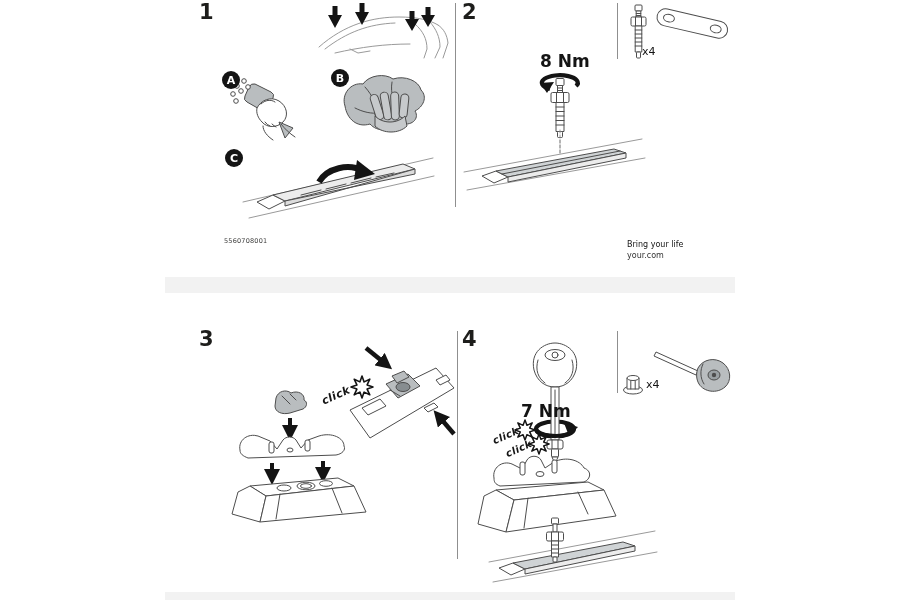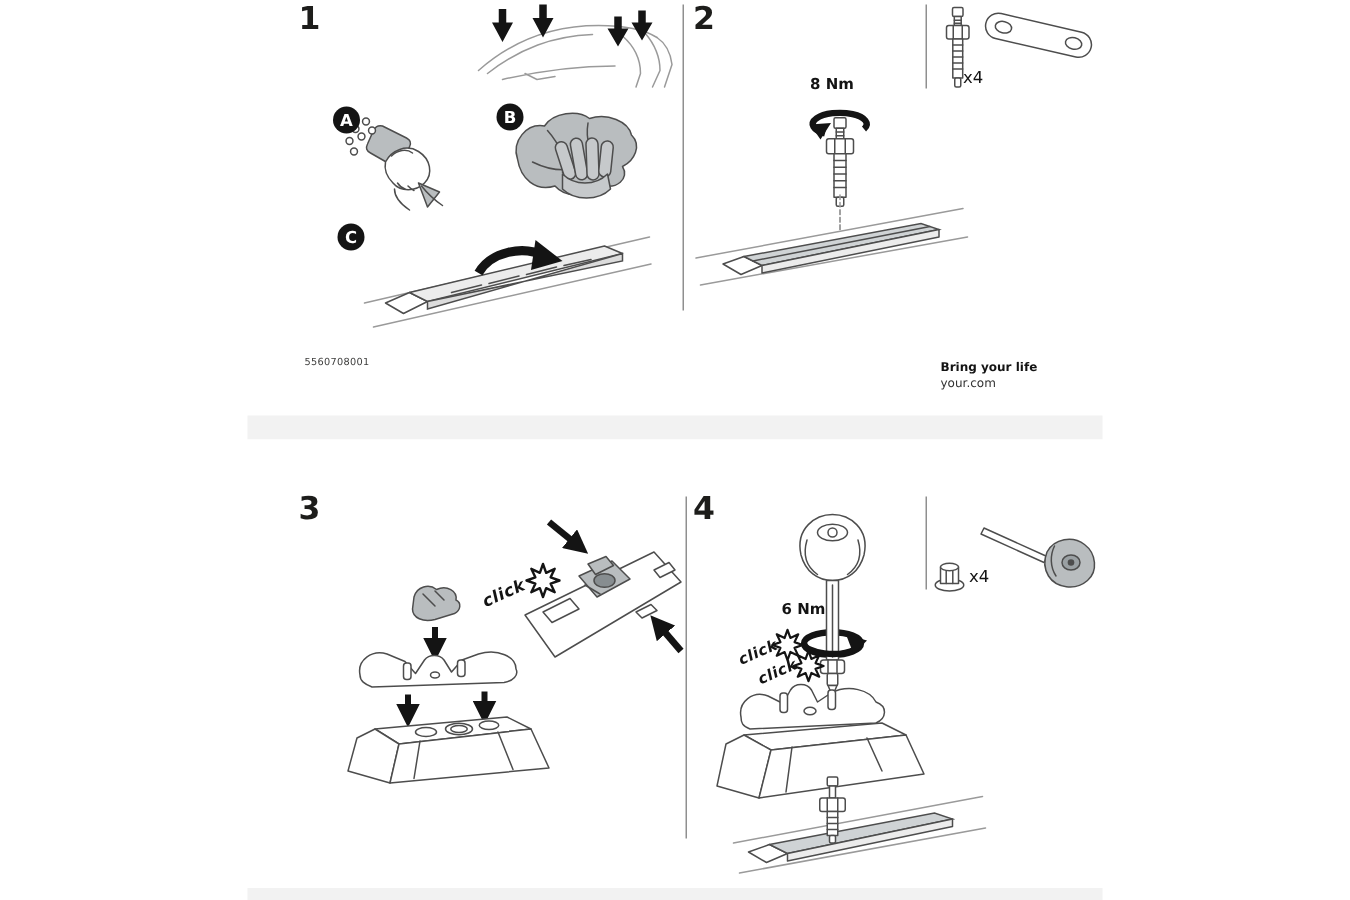--- a/index.html
+++ b/index.html
@@ -9,27 +9,27 @@
   .page{position:absolute;left:165px;width:570px;background:#ffffff}
   #page1{top:0;height:277px}
   #page2{top:293px;height:299px}
   .gap{position:absolute;left:165px;width:570px;background:#f2f2f2}
   #gap1{top:277px;height:16px}
   #gap2{top:592px;height:8px}
   .stepnum{position:absolute;font-size:21px;font-weight:700;color:#1d1d1b;line-height:1}
   .vline{position:absolute;width:1px;background:#8f8f8f}
   .badge{position:absolute;width:18px;height:18px;border-radius:50%;background:#141414;color:#fff;
          font-size:11px;font-weight:700;display:flex;align-items:center;justify-content:center;z-index:3}
-  .torque{position:absolute;font-size:10px;font-weight:700;z-index:4;white-space:nowrap}
+  .torque{position:absolute;font-size:17px;font-weight:700;z-index:4;white-space:nowrap}
   .qty{position:absolute;font-size:11px;font-weight:400;z-index:4}
   .click{position:absolute;font-size:11px;font-weight:800;font-style:italic;letter-spacing:.4px;
          z-index:5;white-space:nowrap}
   .pn{position:absolute;font-size:6.5px;color:#3c3c3b;letter-spacing:.2px}
   .tagwrap{position:absolute;font-size:8px;line-height:1.35;color:#333}
-  .tagline{font-weight:700;color:#141414}
+  .tagline{font-weight:400;color:#141414}
   svg{position:absolute;overflow:visible}
   .ln{fill:none;stroke:#4d4d4d;stroke-width:1;stroke-linecap:round;stroke-linejoin:round}
   .c9{stroke:#9a9a9a}
   .fw{fill:#ffffff;stroke:#4d4d4d;stroke-width:1;stroke-linejoin:round}
   .fe{fill:#ececec;stroke:#4d4d4d;stroke-width:1;stroke-linejoin:round}
   .fd{fill:#dcdcdc;stroke:#4d4d4d;stroke-width:1}
   .frail{fill:#cfd3d5;stroke:#4d4d4d;stroke-width:1}
   .fg{fill:#b9bdbf;stroke:#4d4d4d;stroke-width:1;stroke-linejoin:round}
   .fg2{fill:#c6c9cb;stroke:#4d4d4d;stroke-width:1;stroke-linejoin:round}
   .blk{fill:#141414}
@@ -138,21 +138,21 @@
   </svg>
   <svg style="left:297px;top:130px" width="185" height="70" viewBox="0 0 185 70">
     <line class="ln c9" x1="98" y1="0" x2="98" y2="24" stroke-dasharray="3 2"></line>
     <path class="ln c9" d="M2,42 L180,9 M5,60 L183,28"></path>
     <path class="fw" d="M20,46 L34,41 L46,47 L32,53 Z"></path>
     <path class="frail" d="M34,41 L152,19 L164,23 L46,47 Z"></path>
     <path class="fe" d="M46,47 L164,23 L164,28 L46,52 Z"></path>
     <path class="ln" d="M40,44 L158,21"></path>
   </svg>
 
-  <span class="pn" style="left:38px;top:237px">5560708001</span>
+  <span class="pn" style="left:59px;top:237px">5560708001</span>
   <div class="tagwrap" style="left:462px;top:240px">
     <span class="tagline" style="display:block">Bring your life</span>
     <span>your.com</span>
   </div>
 </div>
 
 <div class="gap" id="gap1"></div>
 
 <div class="page" id="page2">
 
@@ -241,21 +241,21 @@
     <rect class="fw" x="39" y="47" width="8" height="53"></rect>
     <line class="ln" x1="43" y1="50" x2="43" y2="98"></line>
     <path d="M24,89 A19,7.5 0 0 0 58,93" fill="none" stroke="#141414" stroke-width="4.2"></path>
     <polygon class="blk" points="66,87 52,83 57,96"></polygon>
     <rect class="fw" x="35" y="100" width="16" height="9" rx="2"></rect>
     <path class="ln" d="M40,100 v9 M46,100 v9"></path>
     <rect class="fw" x="39.5" y="109" width="7" height="8" rx="1"></rect>
     <polygon class="fw" points="40,117 46,117 43,124"></polygon>
     <line class="ln c9" x1="43" y1="124" x2="43" y2="132" stroke-dasharray="3 2"></line>
   </svg>
-  <span class="torque" style="left:356px;top:108px">6 Nm</span>
+  <span class="torque" style="left:356px;top:108px">7 Nm</span>
 
   <svg class="star" style="left:349px;top:126px;z-index:5" width="22" height="22" viewBox="0 0 24 24">
     <polygon class="star" points="23,12 17.1,14.1 19.8,19.8 14.1,17.1 12,23 9.9,17.1 4.2,19.8 6.9,14.1 1,12 6.9,9.9 4.2,4.2 9.9,6.9 12,1 14.1,6.9 19.8,4.2 17.1,9.9"></polygon>
   </svg>
   <span class="click" style="left:327px;top:137px;transform:rotate(-24deg);font-size:10px">click</span>
   <svg class="star" style="left:363px;top:140px;z-index:5" width="22" height="22" viewBox="0 0 24 24">
     <polygon class="star" points="23,12 17.1,14.1 19.8,19.8 14.1,17.1 12,23 9.9,17.1 4.2,19.8 6.9,14.1 1,12 6.9,9.9 4.2,4.2 9.9,6.9 12,1 14.1,6.9 19.8,4.2 17.1,9.9"></polygon>
   </svg>
   <span class="click" style="left:340px;top:150px;transform:rotate(-24deg);font-size:10px">click</span>
 

